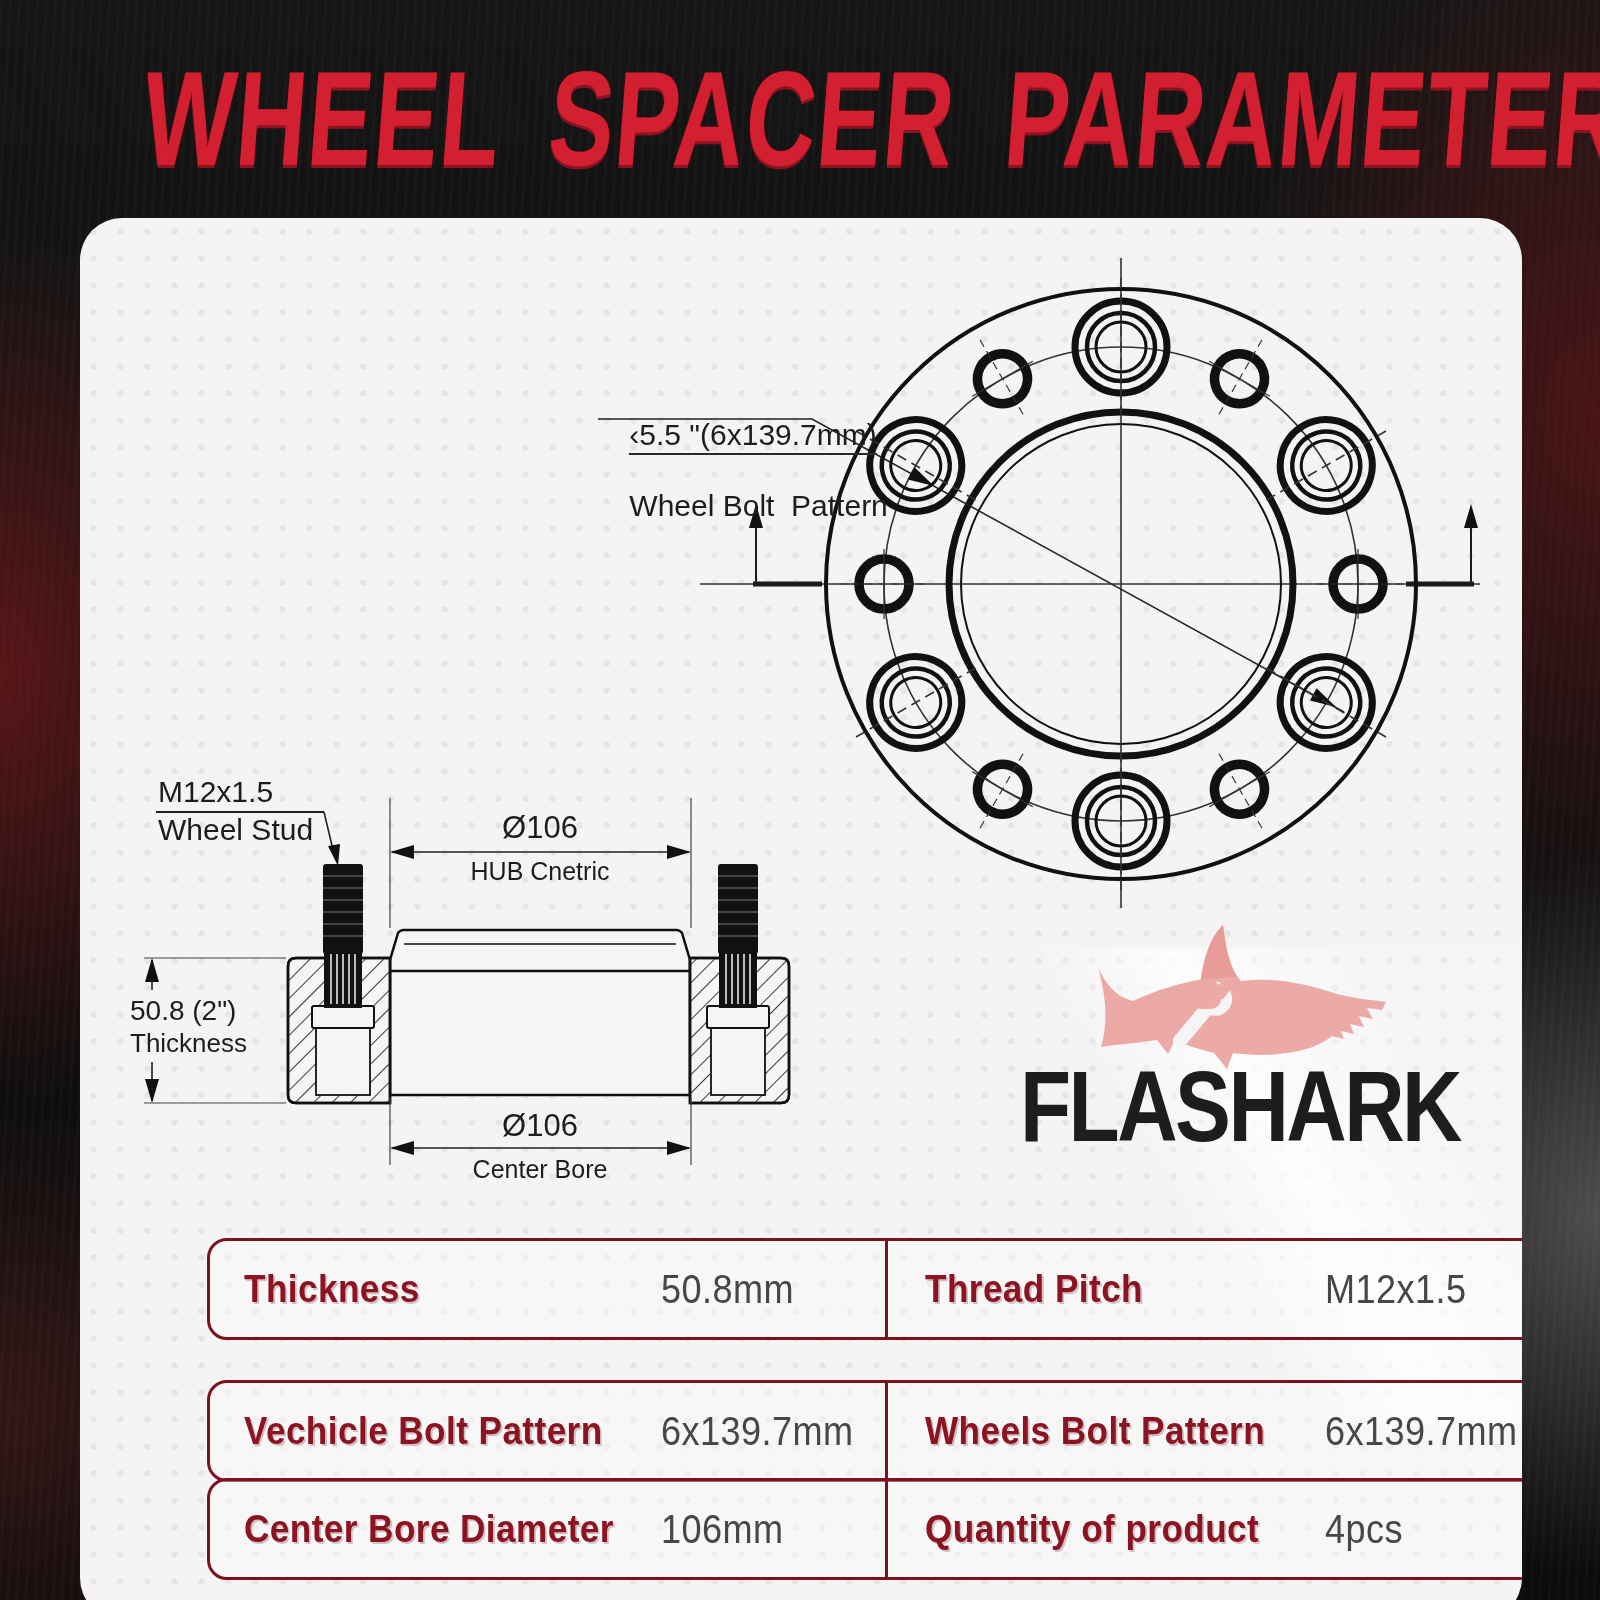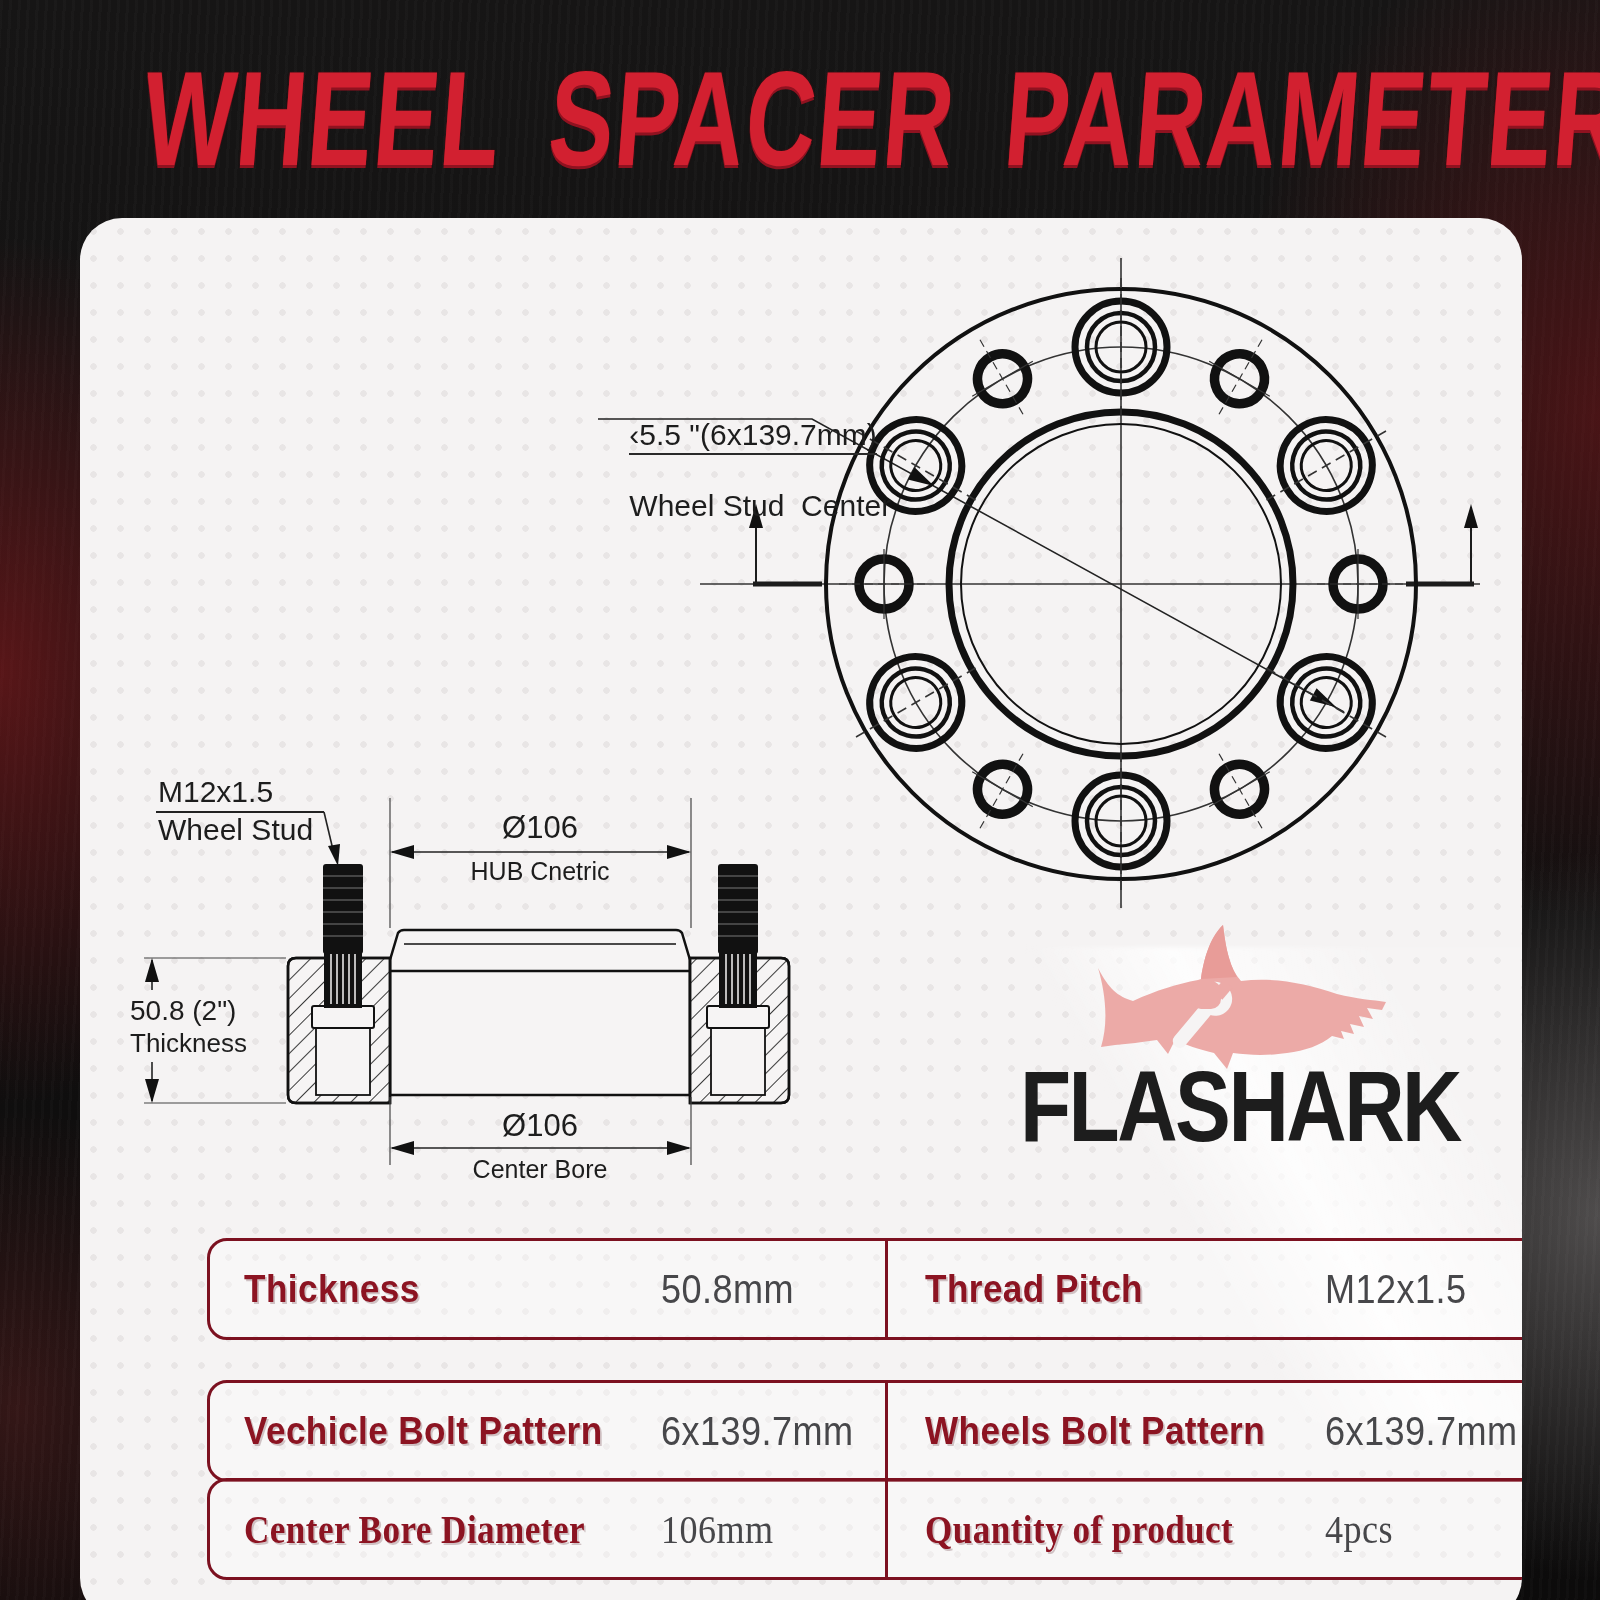--- a/index.html
+++ b/index.html
@@ -52,21 +52,21 @@
   .param-label{
     font-weight:bold;font-size:39px;color:#8c1422;
     transform:translateY(-50%) scaleX(.9);transform-origin:left center;
     text-shadow:2px 2px 0 rgba(70,10,16,.22);letter-spacing:.5px;
   }
   .param-value{
     font-size:41px;color:#47474a;
     transform:translateY(-50%) scaleX(.88);transform-origin:left center;letter-spacing:.5px;
   }
   .l1{left:34px;} .v1{left:451px;} .l2{left:715px;} .v2{left:1115px;}
-  .row-1{top:1020px;} .row-2{top:1140px;margin-top:22px;} .row-3{top:1260px;font-family:Liberation Serif, serif;}
+  .row-1{top:1020px;} .row-2{top:1140px;margin-top:22px;} .row-3{top:1260px;}
 </style>
 </head>
 <body>
 
 <div class="page-title">WHEEL SPACER PARAMETER</div>
 
 <div class="card">
   <div class="dots"></div>
   <div class="swoosh"></div>
 
@@ -286,21 +286,21 @@
           <rect x="198" y="112" width="14" height="54" rx="7" fill="#f6f4f4"></rect>
         </g>
         <rect x="186" y="88" width="30" height="28" rx="10" fill="#ecaaa7"></rect>
       </g>
       <text x="235" y="248" font-size="100" font-weight="bold" text-anchor="middle" fill="#eca9a6" letter-spacing="-3" textLength="440" lengthAdjust="spacingAndGlyphs">FLASHARK</text>
     </g>
   </svg>
 
   <div class="cad-note" style="left:516px;top:166px;">
     <span class="u">‹5.5 "(6x139.7mm)</span><br>
-    <span>Wheel Stud  Center</span>
+    <span>Wheel Bolt  Pattern</span>
   </div>
 
   <div>
     <div class="spec-row row-1">
       <span class="param-label l1">Thickness</span>
       <span class="param-value v1">50.8mm</span>
       <div class="divider"></div>
       <span class="param-label l2">Thread Pitch</span>
       <span class="param-value v2">M12x1.5</span>
     </div>

